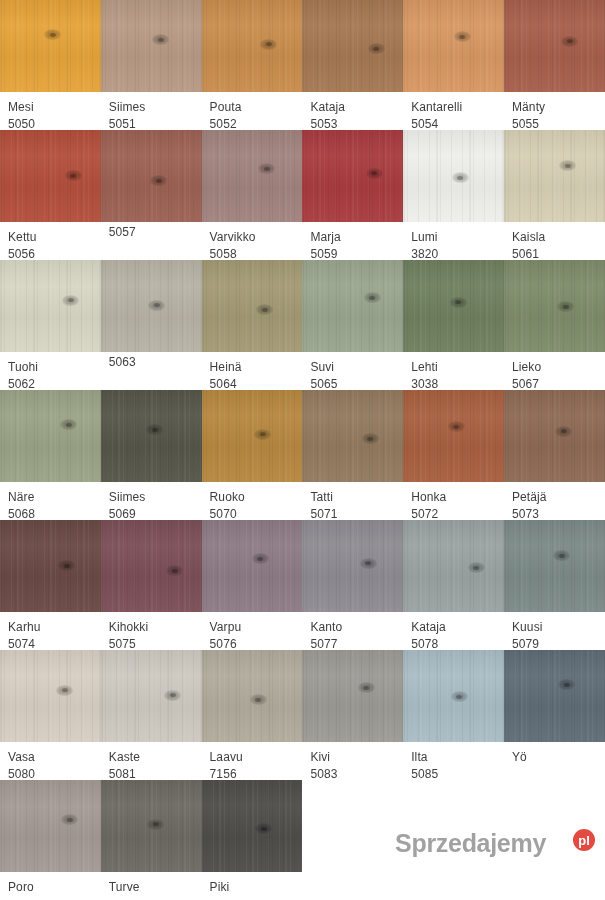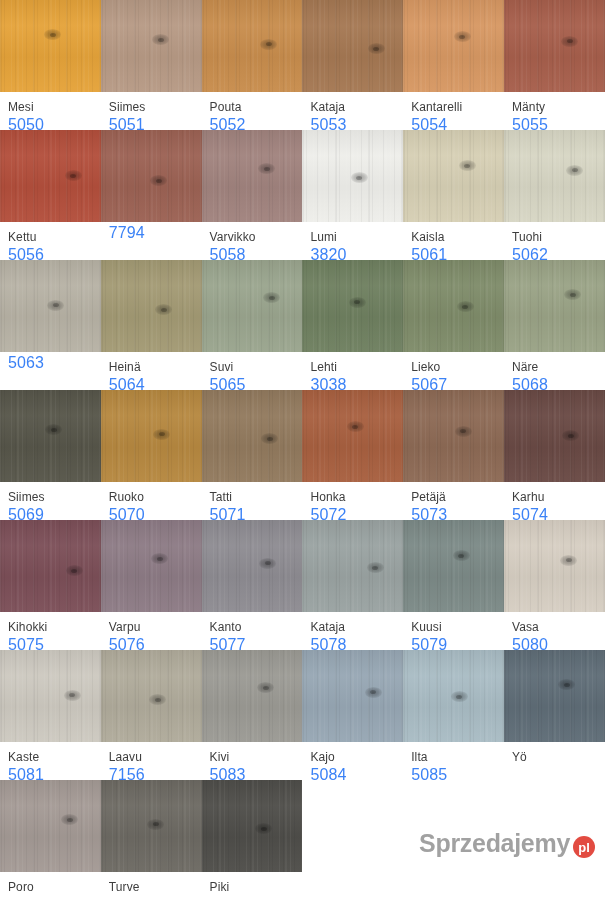--- a/index.html
+++ b/index.html
@@ -96,41 +96,42 @@
     background: rgba(0,0,0,0.22);
   }
   .swatch-label {
     font-size: 12px;
     color: #3d3d3d;
     padding: 9px 0 0 8px;
     line-height: 13px;
     letter-spacing: 0.1px;
   }
   .swatch-code {
-    font-size: 16px;
-    color: #3b82f6;
+    font-size: 12px;
+    color: #404040;
     padding: 4px 0 0 8px;
     line-height: 13px;
     letter-spacing: 0.1px;
   }
   .swatch-cell.empty .swatch-chip { background: #ffffff; }
 
   
   #watermark {
     position: absolute;
     right: 10px;
     bottom: 42px;
     display: flex;
-    align-items: flex-end;
+    align-items: flex-start;
     font-size: 25px;
     font-weight: bold;
     color: #9a9a9a;
     letter-spacing: -0.3px;
     opacity: 0.92;
     user-select: none;
+    gap: 24px;
   }
   #watermark .wm-dot {
     display: inline-flex;
     align-items: center;
     justify-content: center;
     width: 22px;
     height: 22px;
     border-radius: 50%;
     background: #e03c31;
     color: #ffffff;
@@ -207,32 +208,41 @@
       </div>
       <div class="swatch-label">Kettu</div>
       <div class="swatch-code">5056</div>
     </div>
     <div class="swatch-cell">
       <div class="swatch-chip" style="background: rgb(156, 98, 84);">
         <div class="shade"></div>
         <div class="grain"></div>
         <div class="knot" style="left: 49%; top: 49%;"></div>
       </div>
-      <div class="swatch-code">7794</div>
+      <div class="swatch-code">5057</div>
     </div>
     <div class="swatch-cell">
       <div class="swatch-chip" style="background: rgb(161, 131, 126);">
         <div class="shade"></div>
         <div class="grain"></div>
         <div class="knot" style="left: 56%; top: 36%;"></div>
       </div>
       <div class="swatch-label">Varvikko</div>
       <div class="swatch-code">5058</div>
     </div>
     <div class="swatch-cell">
+      <div class="swatch-chip" style="background: rgb(168, 60, 64);">
+        <div class="shade"></div>
+        <div class="grain"></div>
+        <div class="knot" style="left: 63%; top: 41%;"></div>
+      </div>
+      <div class="swatch-label">Marja</div>
+      <div class="swatch-code">5059</div>
+    </div>
+    <div class="swatch-cell">
       <div class="swatch-chip" style="background: rgb(238, 238, 234);">
         <div class="shade"></div>
         <div class="grain"></div>
         <div class="knot" style="left: 48%; top: 46%;"></div>
       </div>
       <div class="swatch-label">Lumi</div>
       <div class="swatch-code">3820</div>
     </div>
     <div class="swatch-cell">
       <div class="swatch-chip" style="background: rgb(214, 207, 180);">
@@ -432,29 +442,20 @@
       <div class="swatch-code">7156</div>
     </div>
     <div class="swatch-cell">
       <div class="swatch-chip" style="background: rgb(155, 154, 148);">
         <div class="shade"></div>
         <div class="grain"></div>
         <div class="knot" style="left: 55%; top: 35%;"></div>
       </div>
       <div class="swatch-label">Kivi</div>
       <div class="swatch-code">5083</div>
-    </div>
-    <div class="swatch-cell">
-      <div class="swatch-chip" style="background: rgb(151, 167, 180);">
-        <div class="shade"></div>
-        <div class="grain"></div>
-        <div class="knot" style="left: 62%; top: 40%;"></div>
-      </div>
-      <div class="swatch-label">Kajo</div>
-      <div class="swatch-code">5084</div>
     </div>
     <div class="swatch-cell">
       <div class="swatch-chip" style="background: rgb(169, 188, 196);">
         <div class="shade"></div>
         <div class="grain"></div>
         <div class="knot" style="left: 47%; top: 45%;"></div>
       </div>
       <div class="swatch-label">Ilta</div>
       <div class="swatch-code">5085</div>
     </div>

